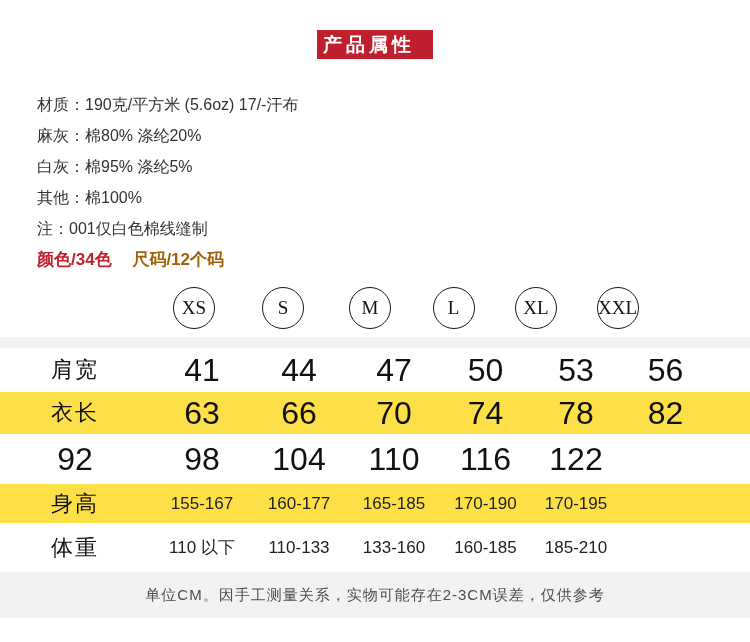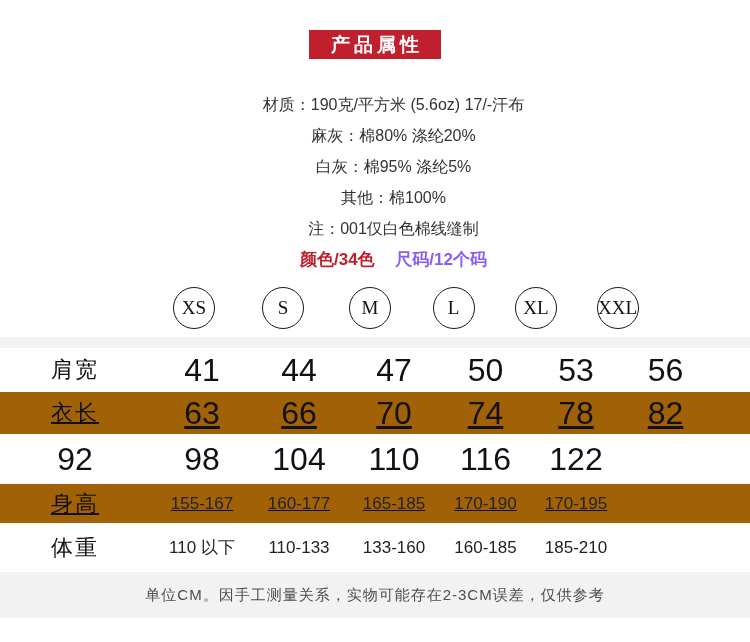--- a/index.html
+++ b/index.html
@@ -15,40 +15,40 @@
 
   
   .badge {
     margin: 30px auto 0 auto;
     width: max-content;
     background: #c0202d;
     color: #ffffff;
     font-size: 19px;
     font-weight: bold;
     letter-spacing: 4px;
-    padding: 5px 18px 5px 22px; 
+    padding: 5px 18px 5px 6px; 
     line-height: 19px;
   }
 
   
-  .info { margin-top: 30px; text-align: center; padding-left: 37px; }
+  .info { margin-top: 30px; text-align: left; padding-left: 37px; }
   .info-line {
     height: 31px;
     line-height: 31px;
     font-size: 16px;
     color: #333333;
   }
   .highlight-line {
     height: 31px;
     line-height: 31px;
     font-size: 17px;
     font-weight: bold;
   }
   .hl-red  { color: #c0202d; }
-  .hl-navy { color: #8b5cf6; margin-left: 16px; }
+  .hl-navy { color: #a16207; margin-left: 16px; }
 
   
   .grid7 {
     display: grid;
     grid-template-columns: 150px 88px 90px 84px 83px 82px 81px;
   }
 
   
   .circles-row { margin-top: 12px; height: 42px; }
   .circle-cell { display: flex; align-items: center; justify-content: center; }
@@ -65,21 +65,21 @@
     color: #111;
     background: #ffffff;
     text-align: right;
   }
 
   
   .sep { margin-top: 8px; height: 11px; background: #f2f2f2; }
 
   
   .trow { align-items: center; background: #ffffff; gap: 8px; }
-  .trow.zebra { background: #a16207; text-decoration: underline; }
+  .trow.zebra { background: #fde047; }
   .trow .label {
     text-align: center;
     font-size: 22px;
     color: #111;
     letter-spacing: 2px;
   }
   .trow .val { text-align: center; font-size: 32px; color: #111; }
   .trow.small .val { font-size: 17px; color: #222; text-align: center; }
   .h44 { height: 44px; }
   .h42 { height: 42px; }

